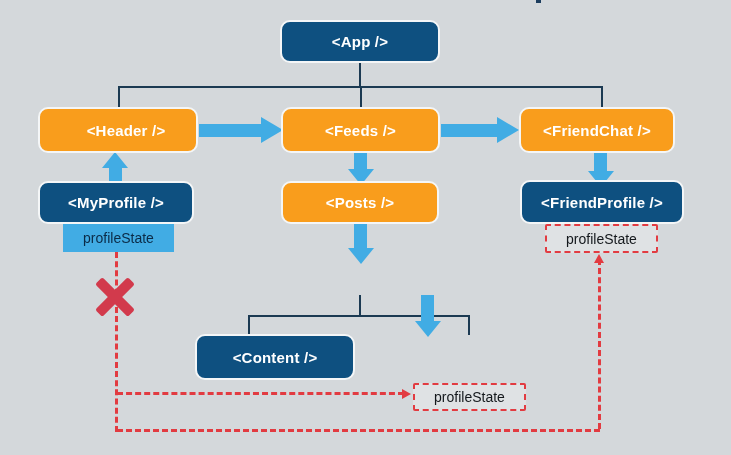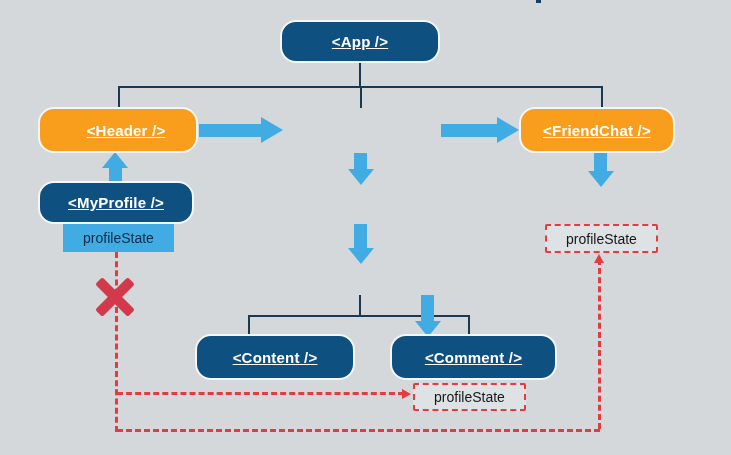--- a/index.html
+++ b/index.html
@@ -6,22 +6,22 @@
   .stage{
     position:relative;width:731px;height:455px;overflow:hidden;
     background:#d4d8db;
     font-family:"Liberation Sans","DejaVu Sans",sans-serif;
   }
   
   .node{
     position:absolute;box-sizing:border-box;
     display:flex;align-items:center;justify-content:center;
     color:#ffffff;font-weight:bold;font-size:15px;
-    border-radius:16px;border:2px solid #f4f6f7;
-    letter-spacing:.2px;white-space:nowrap;text-decoration:underline;
+    border-radius:10px;border:2px solid #f4f6f7;
+    letter-spacing:.2px;white-space:nowrap;
   }
   .dark{background:#0e5080;}
   .orange{background:#f99d1c;}
   
   .line{position:absolute;background:#1b3a52;}
   
   .shaft{position:absolute;background:#41ace4;}
   .tri{position:absolute;width:0;height:0;}
   .tri-right{border-top:13px solid transparent;border-bottom:13px solid transparent;border-left:22px solid #41ace4;}
   .tri-down{border-left:13px solid transparent;border-right:13px solid transparent;border-top:16px solid #41ace4;}
@@ -103,24 +103,26 @@
     <div class="shaft" style="left:594px;top:153px;width:13px;height:20px;"></div>
     <div class="tri tri-down" style="left:588px;top:171px;"></div>
   </div>
   <div>
     <div class="shaft" style="left:421px;top:295px;width:13px;height:27px;"></div>
     <div class="tri tri-down" style="left:415px;top:321px;"></div>
   </div>
 
   <div class="node dark" style="left:280px;top:20px;width:160px;height:43px;">&lt;App /&gt;</div>
   <div class="node orange" style="left:38px;top:107px;width:160px;height:46px;padding-left:16px;">&lt;Header /&gt;</div>
+  <div class="node orange" style="left:281px;top:107px;width:159px;height:46px;">&lt;Feeds /&gt;</div>
   <div class="node orange" style="left:519px;top:107px;width:156px;height:46px;">&lt;FriendChat /&gt;</div>
   <div class="node dark" style="left:38px;top:181px;width:156px;height:43px;">&lt;MyProfile /&gt;</div>
+  <div class="node orange" style="left:281px;top:181px;width:158px;height:43px;">&lt;Posts /&gt;</div>
+  <div class="node dark" style="left:520px;top:180px;width:164px;height:44px;">&lt;FriendProfile /&gt;</div>
   <div class="node dark" style="left:168px;top:334px;width:160px;height:46px;margin-left:27px;">&lt;Content /&gt;</div>
-  <div class="node dark" style="left:390px;top:334px;width:167px;height:46px;">&lt;Comment /&gt;</div>
 
   <div class="state-solid" style="left:63px;top:224px;width:111px;height:28px;">profileState</div>
   <div class="state-dashed" style="left:545px;top:224px;width:113px;height:29px;">profileState</div>
   <div class="state-dashed" style="left:413px;top:383px;width:113px;height:28px;">profileState</div>
 
   <div class="xmark">
     <div class="xbar a"></div>
     <div class="xbar b"></div>
   </div>
 

